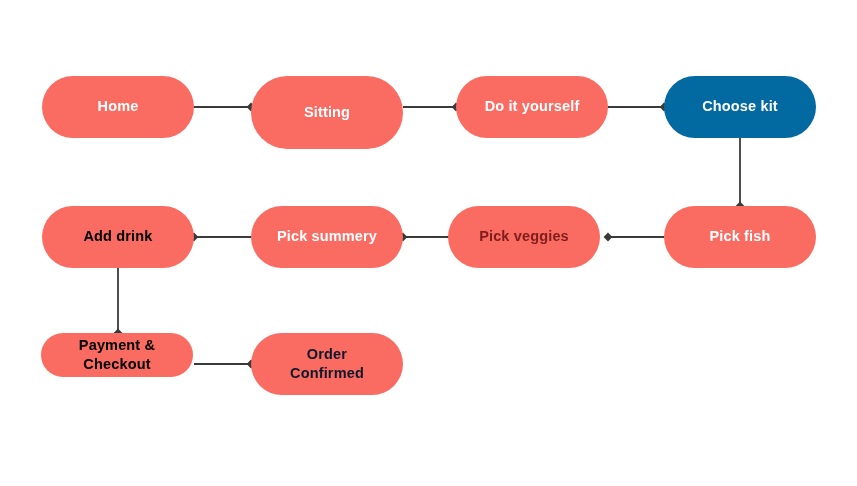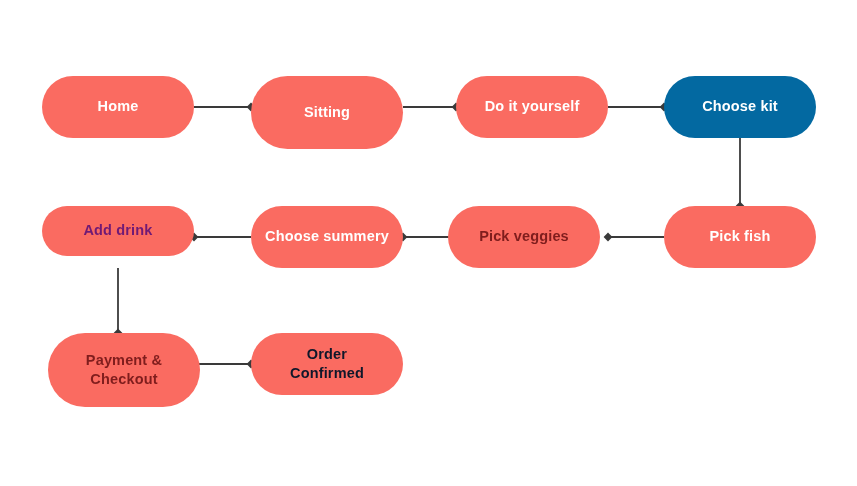--- a/index.html
+++ b/index.html
@@ -106,26 +106,26 @@
       <div class="node" style="left: 664px; top: 76px; width: 152px; height: 62px; background: #0369a1; color: rgb(255, 255, 255);">
         <span class="node-label">Choose kit</span>
       </div>
       <div class="node" style="left: 664px; top: 206px; width: 152px; height: 62px; background: rgb(250, 107, 97); color: rgb(255, 255, 255);">
         <span class="node-label">Pick fish</span>
       </div>
       <div class="node" style="left: 448px; top: 206px; width: 152px; height: 62px; background: rgb(250, 107, 97); color: #7f1d1d;">
         <span class="node-label">Pick veggies</span>
       </div>
       <div class="node" style="left: 251px; top: 206px; width: 152px; height: 62px; background: rgb(250, 107, 97); color: rgb(255, 255, 255);">
-        <span class="node-label">Choose summery</span>
+        <span class="node-label">Pick summery</span>
       </div>
-      <div class="node" style="left: 42px; top: 206px; width: 152px; height: 50px; background: rgb(250, 107, 97); color: #701a75;">
+      <div class="node" style="left: 42px; top: 206px; width: 152px; height: 62px; background: rgb(250, 107, 97); color: #000000;">
         <span class="node-label">Add drink</span>
       </div>
-      <div class="node" style="left: 48px; top: 333px; width: 152px; height: 74px; background: rgb(250, 107, 97); color: #7f1d1d;">
+      <div class="node" style="left: 41px; top: 333px; width: 152px; height: 44px; background: rgb(250, 107, 97); color: #000000;">
         <span class="node-label">Payment &amp;
 Checkout</span>
       </div>
       <div class="node" style="left: 251px; top: 333px; width: 152px; height: 62px; background: rgb(250, 107, 97); color: #0f172a;">
         <span class="node-label">Order
 Confirmed</span>
       </div>
     </div>
 </div>
 

